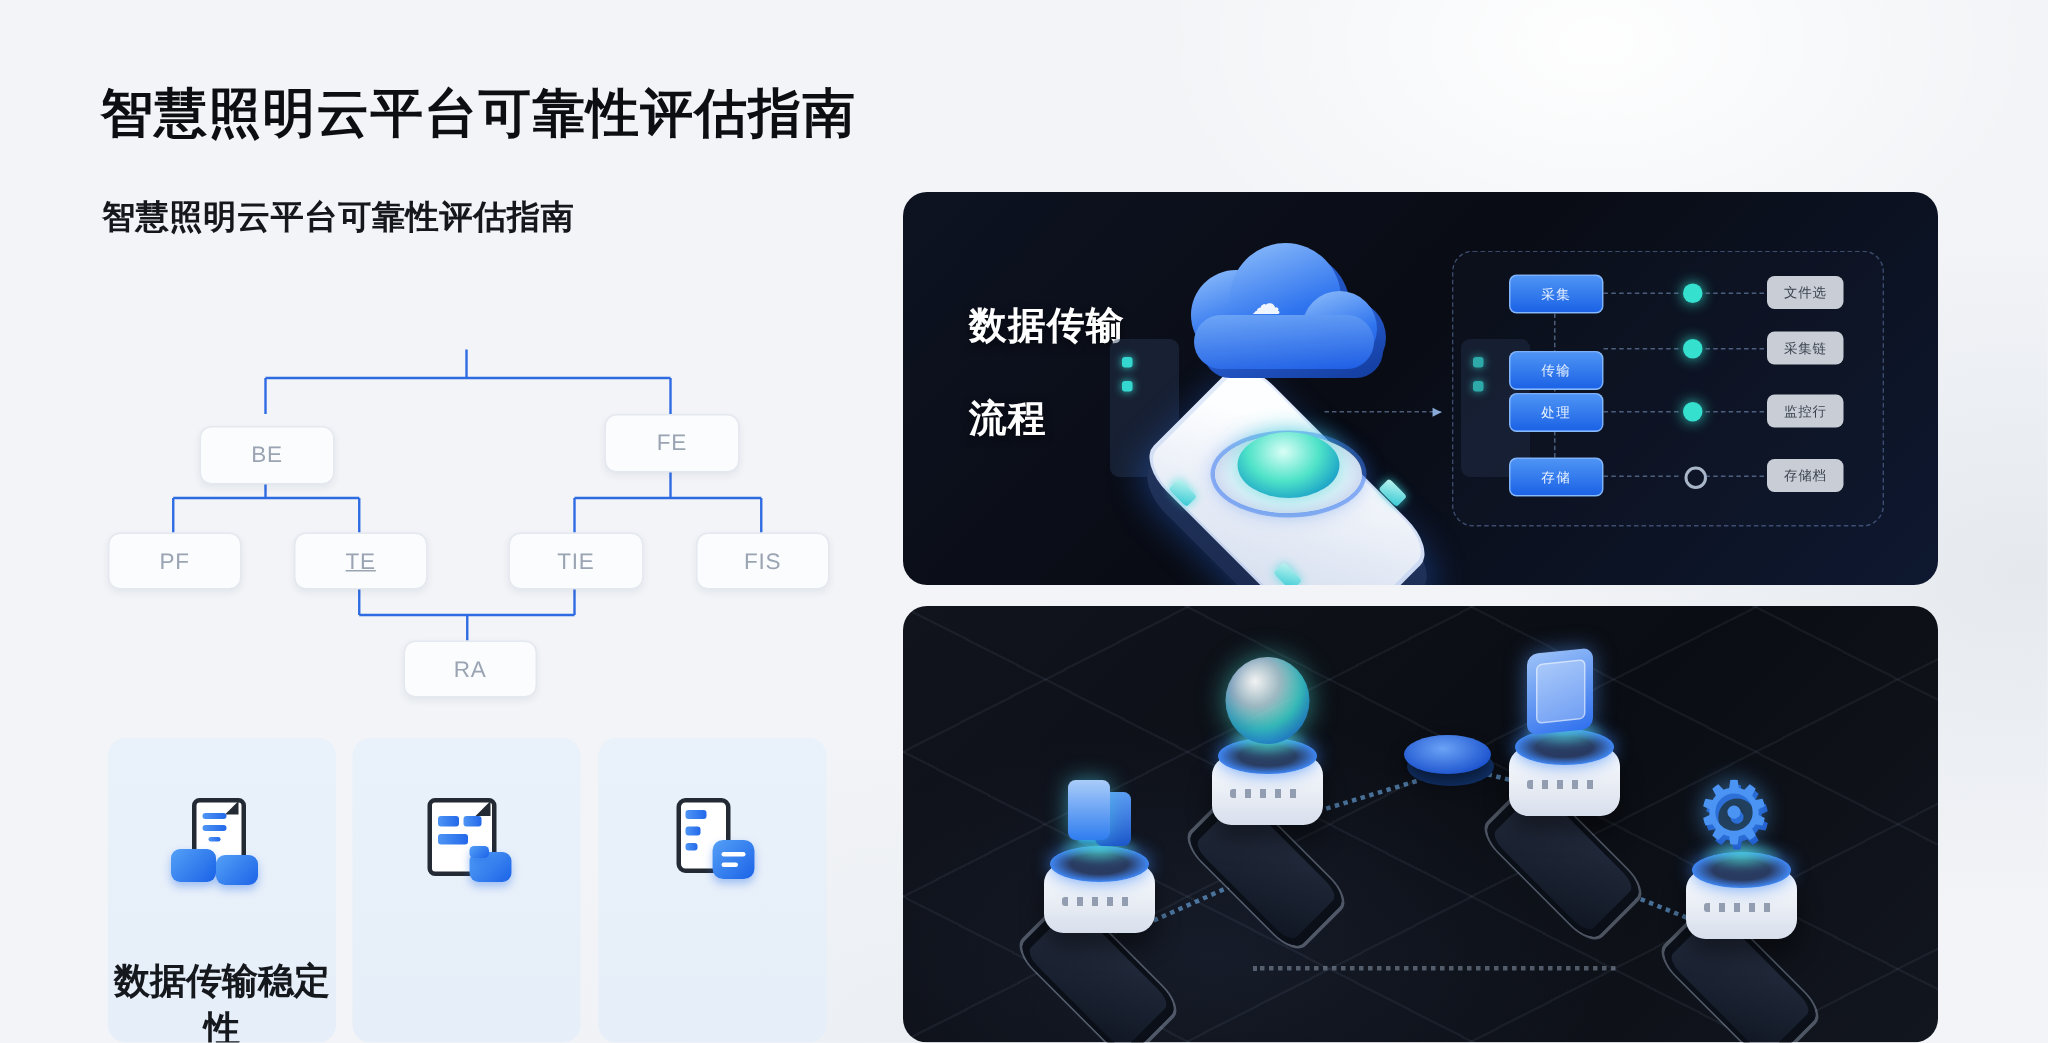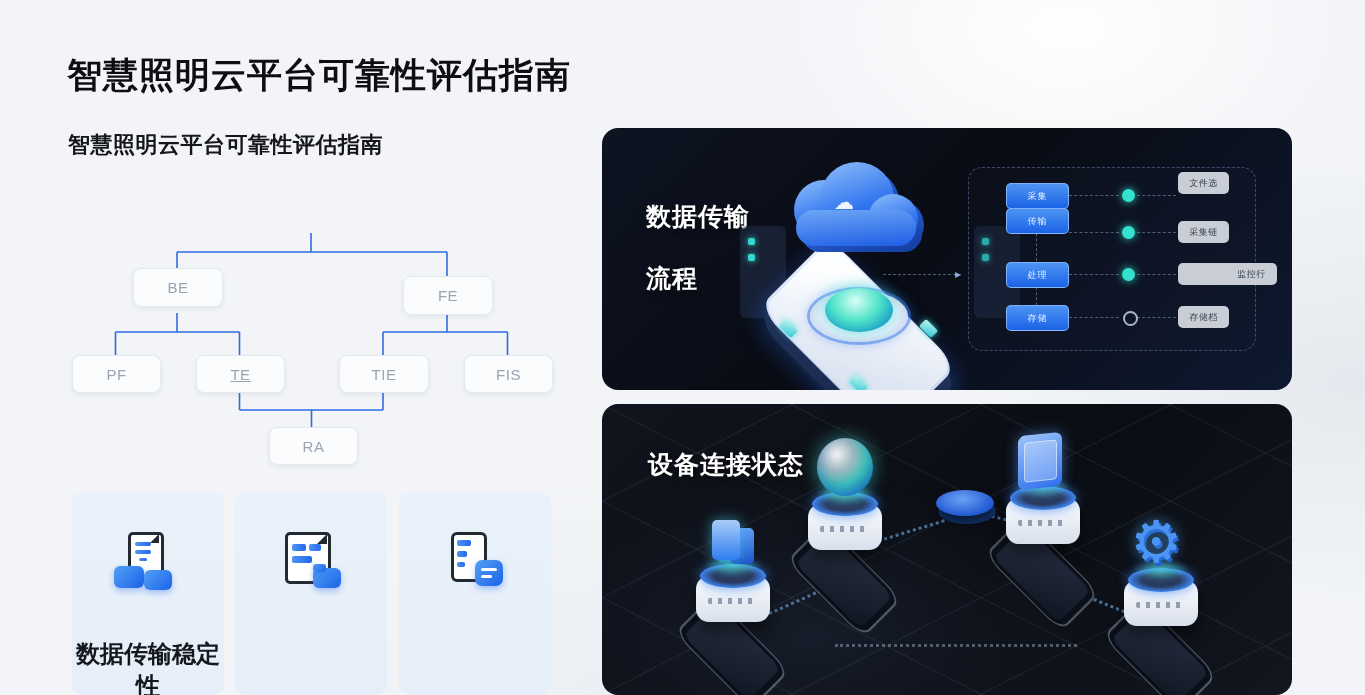--- a/index.html
+++ b/index.html
@@ -152,21 +152,21 @@
       <path d="M387,133 L387,152"></path>
         <path d="M323,152 L447.5,152"></path>
       <path d="M323,152 L323,175"></path>
         <path d="M447.5,152 L447.5,175"></path>
       <path d="M179.5,211 L179.5,230"></path>
         <path d="M323,211 L323,230"></path>
       <path d="M179.5,230 L323,230"></path>
         <path d="M251.5,230 L251.5,247"></path>
     </g>
   </svg>
-  <div class="tnode" style="left:73px;top:88px;width:88px;height:37px;">BE</div>
+  <div class="tnode" style="left:73px;top:104px;width:88px;height:37px;">BE</div>
   <div class="tnode" style="left:343px;top:96px;width:88px;height:37px;">FE</div>
   <div class="tnode" style="left:12px;top:175px;width:87px;height:36px;">PF</div>
   <div class="tnode" style="left:136px;top:175px;width:87px;height:36px;text-decoration:underline;">TE</div>
   <div class="tnode" style="left:279px;top:175px;width:88px;height:36px;">TIE</div>
   <div class="tnode" style="left:404px;top:175px;width:87px;height:36px;">FIS</div>
   <div class="tnode" style="left:209px;top:247px;width:87px;height:36px;">RA</div>
 </div>
 
 <div class="abs mcard" style="left:72px;">
   <div class="ico">
@@ -243,44 +243,43 @@
 
     <div class="fdash" style="left:67px;top:41px;height:0;width:0;border-top:none;border-left:1.5px dashed rgba(140,170,215,.5);height:96px;"></div>
 
     <div class="fdash" style="left:-86px;top:106px;width:78px;"></div>
     <div class="arrowhead" style="left:-14px;top:99px;">▸</div>
 
     <div class="fpill" style="top:15px;">采集</div>
     <div class="fdash" style="left:100px;top:27px;width:50px;"></div>
     <div class="fdot" style="left:153px;top:21px;"></div>
     <div class="fdash" style="left:168px;top:27px;width:39px;"></div>
-    <div class="fchip" style="top:4px;">文件选</div>
-
-    <div class="fpill" style="top:40px;">传输</div>
+    <div class="fchip" style="top:16px;">文件选</div>
+
+    <div class="fpill" style="top:66px;">传输</div>
     <div class="fdash" style="left:100px;top:64px;width:50px;"></div>
     <div class="fdot" style="left:153px;top:58px;"></div>
     <div class="fdash" style="left:168px;top:64px;width:39px;"></div>
     <div class="fchip" style="top:53px;">采集链</div>
 
     <div class="fpill" style="top:94px;">处理</div>
     <div class="fdash" style="left:100px;top:106px;width:50px;"></div>
     <div class="fdot" style="left:153px;top:100px;"></div>
     <div class="fdash" style="left:168px;top:106px;width:39px;"></div>
-    <div class="fchip" style="top:95px;padding-left:48px;">监控行</div>
+    <div class="fchip" style="top:95px;">监控行</div>
 
     <div class="fpill" style="top:137px;">存储</div>
     <div class="fdash" style="left:100px;top:149px;width:50px;"></div>
     <div class="fdot hollow" style="left:154px;top:143px;"></div>
     <div class="fdash" style="left:168px;top:149px;width:39px;"></div>
     <div class="fchip" style="top:138px;">存储档</div>
   </div>
 </div>
 
 <div class="abs panel panel2">
-  <div class="ptitle" style="left:46px;top:44px;">设备连接状态</div>
 
   <div class="dotline" style="left:158px;top:198px;width:64px;transform:rotate(-24deg);"></div>
   <div class="dotline" style="left:270px;top:126px;width:74px;transform:rotate(-17deg);"></div>
   <div class="dotline" style="left:382px;top:116px;width:58px;transform:rotate(14deg);"></div>
   <div class="dotline" style="left:468px;top:198px;width:68px;transform:rotate(22deg);"></div>
   <div class="longdots" style="left:233px;top:240px;width:242px;"></div>
 
   <div class="disc2" style="left:336px;top:94px;"></div>
   <div class="disc" style="left:334px;top:86px;"></div>
 

